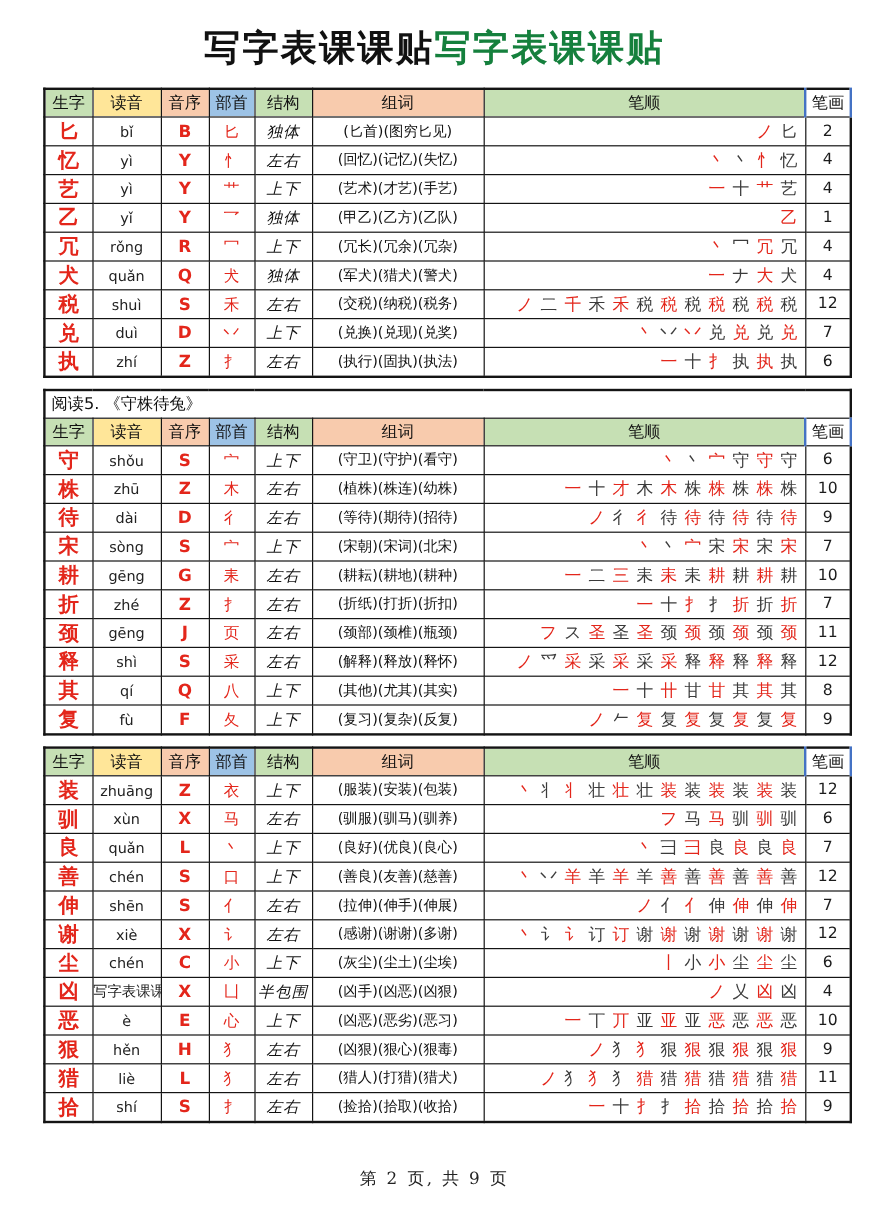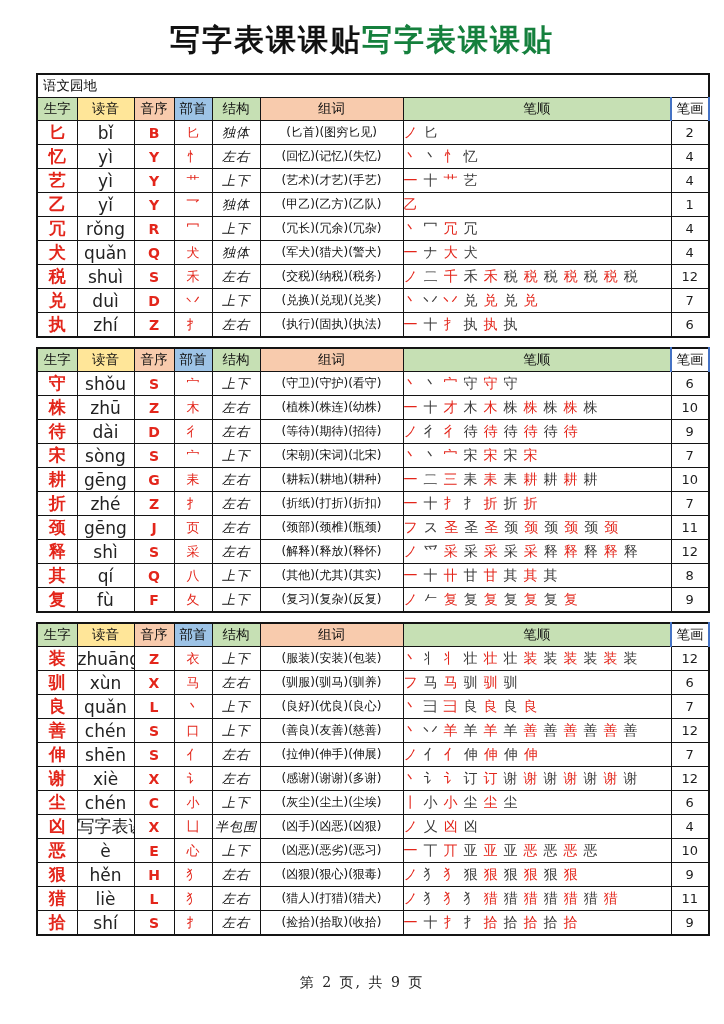--- a/index.html
+++ b/index.html
@@ -6,26 +6,26 @@
   body{width:724px;height:1024px;font-family:"DejaVu Sans",sans-serif;color:#111;}
   .page{position:relative;width:724px;height:1024px;overflow:hidden;}
   .title{ text-align:center; margin:20px 0 12px 0; font-size:30px; font-weight:bold; letter-spacing:2px;}
   .tables{margin:0 36px;}
   table{ border-collapse:collapse; width:672px; table-layout:fixed; margin:0 0 9px 0; border:2px solid #141414;}
   td{ border:1px solid #141414; text-align:center; vertical-align:middle; height:22px; padding:0; font-size:13px; overflow:hidden; white-space:nowrap;}
   td.cap{ text-align:left; padding-left:5px; font-size:13.5px; height:22px; background:#fff;}
   td.h{ font-size:13.5px; height:22px;}
   td.h7{ border-left:2px solid #4472c4; border-right:2px solid #4472c4;}
   td.char{ font-size:17px; font-weight:bold;}
-  td.pinyin{ color:#222; font-size:17px;}
+  td.pinyin{ color:#222; font-size:12px;}
   td.initial{ font-size:14px; font-weight:bold;}
   td.radical{ font-size:13px;}
   td.structure{ font-size:13px; letter-spacing:1px;font-style:italic;}
   td.words{ font-size:12px;}
-  td.strokes{ text-align:left; padding-left:0; font-size:14px;}
+  td.strokes{ text-align:right; padding-left:12px; font-size:14px;}
   td.strokes span{ display:inline-block; margin-right:6px;}
   td.count{ font-size:13px; color:#1c1c1c;}
   .footer{ text-align:center; margin-top:38px; font-family:"DejaVu Serif",serif; font-size:14px; letter-spacing:2px; color:#222;}
 </style>
 </head>
 <body>
 
 <div class="page">
   <div class="title">
     <span>写字表课课贴</span><span class="blue" style="color: #15803d;">写字表课课贴</span>
@@ -38,23 +38,20 @@
           <col style="width: 57px;">
           <col style="width: 40px;">
           <col style="width: 38px;">
           <col style="width: 48px;">
           <col style="width: 143px;">
           <col style="width: 268px;">
           <col style="width: 38px;">
         </colgroup>
         <tbody>
           <tr>
-            <td colspan="8" class="cap">语文园地</td>
-          </tr>
-          <tr>
             <td class="h" style="background: rgb(198, 224, 180);">生字</td>
             <td class="h" style="background: rgb(255, 230, 153);">读音</td>
             <td class="h" style="background: rgb(248, 203, 173);">音序</td>
             <td class="h" style="background: rgb(157, 195, 230);">部首</td>
             <td class="h" style="background: rgb(198, 224, 180);">结构</td>
             <td class="h" style="background: rgb(248, 203, 173);">组词</td>
             <td class="h" style="background: rgb(198, 224, 180);">笔顺</td>
             <td class="h h7" style="background: rgb(255, 255, 255); border-right-color: rgb(68, 114, 196); border-left-color: rgb(68, 114, 196);">笔画</td>
           </tr>
           <tr>
@@ -155,20 +152,23 @@
           <col style="width: 57px;">
           <col style="width: 40px;">
           <col style="width: 38px;">
           <col style="width: 48px;">
           <col style="width: 143px;">
           <col style="width: 268px;">
           <col style="width: 38px;">
         </colgroup>
         <tbody>
           <tr>
+            <td colspan="8" class="cap">阅读5. 《守株待兔》</td>
+          </tr>
+          <tr>
             <td class="h" style="background: rgb(198, 224, 180);">生字</td>
             <td class="h" style="background: rgb(255, 230, 153);">读音</td>
             <td class="h" style="background: rgb(248, 203, 173);">音序</td>
             <td class="h" style="background: rgb(157, 195, 230);">部首</td>
             <td class="h" style="background: rgb(198, 224, 180);">结构</td>
             <td class="h" style="background: rgb(248, 203, 173);">组词</td>
             <td class="h" style="background: rgb(198, 224, 180);">笔顺</td>
             <td class="h h7" style="background: rgb(255, 255, 255); border-right-color: rgb(68, 114, 196); border-left-color: rgb(68, 114, 196);">笔画</td>
           </tr>
           <tr>

